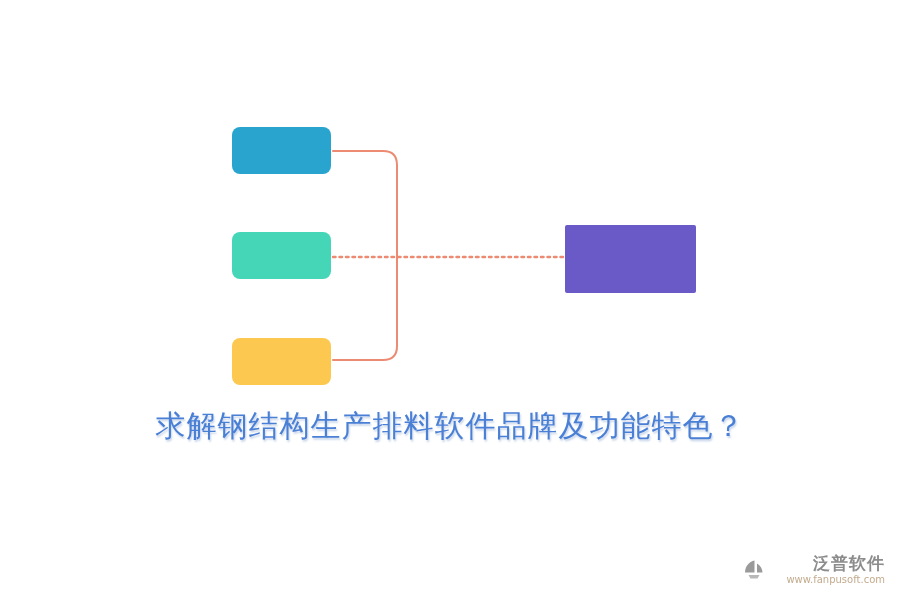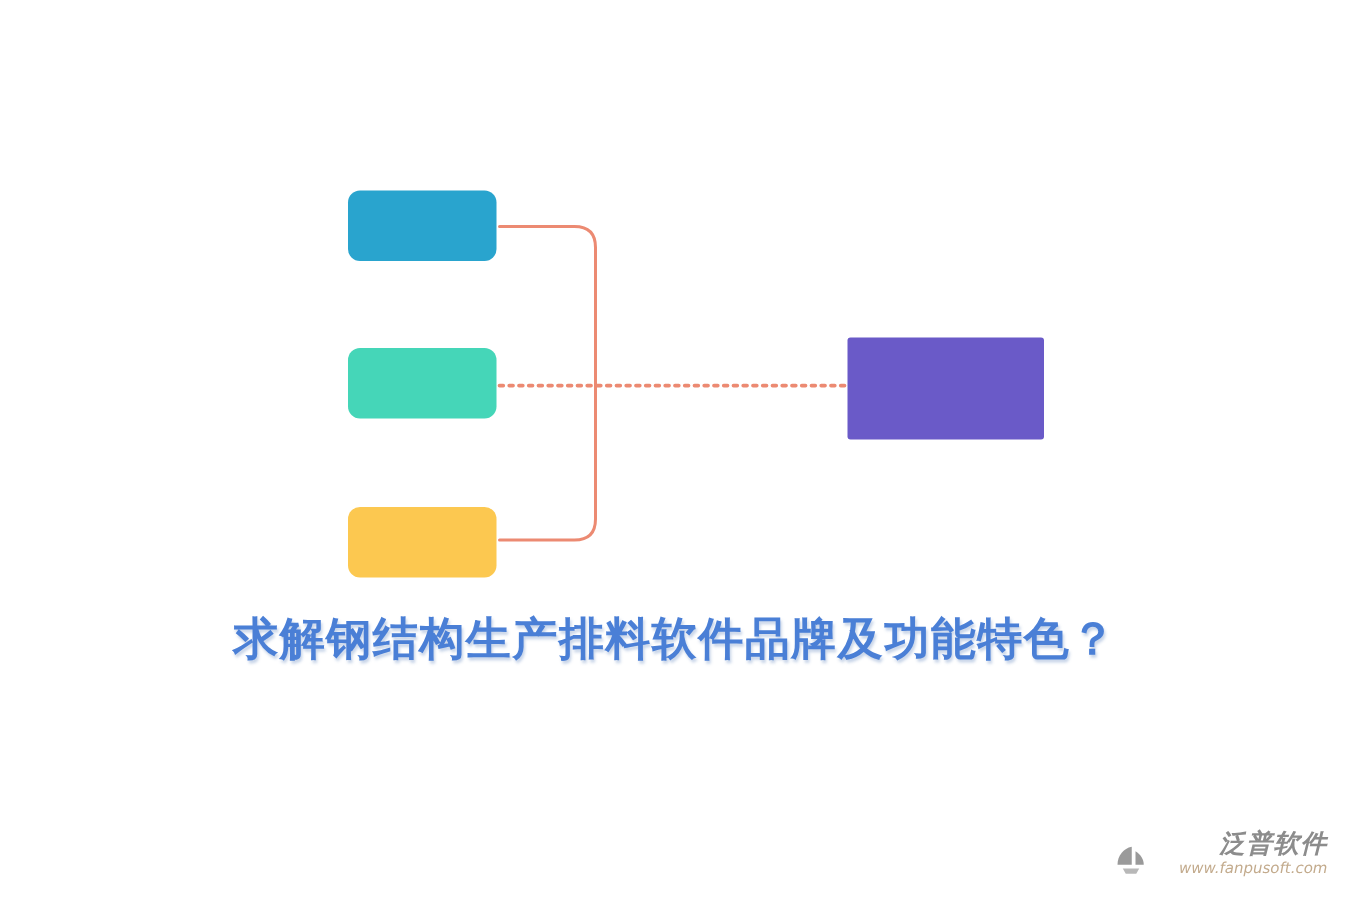--- a/index.html
+++ b/index.html
@@ -30,32 +30,31 @@
     pointer-events: none;
   }
   .page-title {
     position: absolute;
     left: 0;
     top: 406px;
     width: 900px;
     text-align: center;
     font-family: "DejaVu Serif", serif;
     font-size: 30px;
-    font-weight: bold;
+    font-weight: normal;
     letter-spacing: 1px;
     text-shadow: 1px 2px 2px rgba(130, 160, 205, 0.45);
   }
   .footer-brand {
     position: absolute;
     right: 15px;
     bottom: 14px;
     display: flex;
-    align-items: flex-end;
+    align-items: center;
     gap: 20px;
-    font-style: italic;
   }
   .brand-text-col {
     display: flex;
     flex-direction: column;
     align-items: flex-end;
   }
   .brand-name {
     font-size: 17px;
     font-weight: bold;
     color: #8c8c8c;

